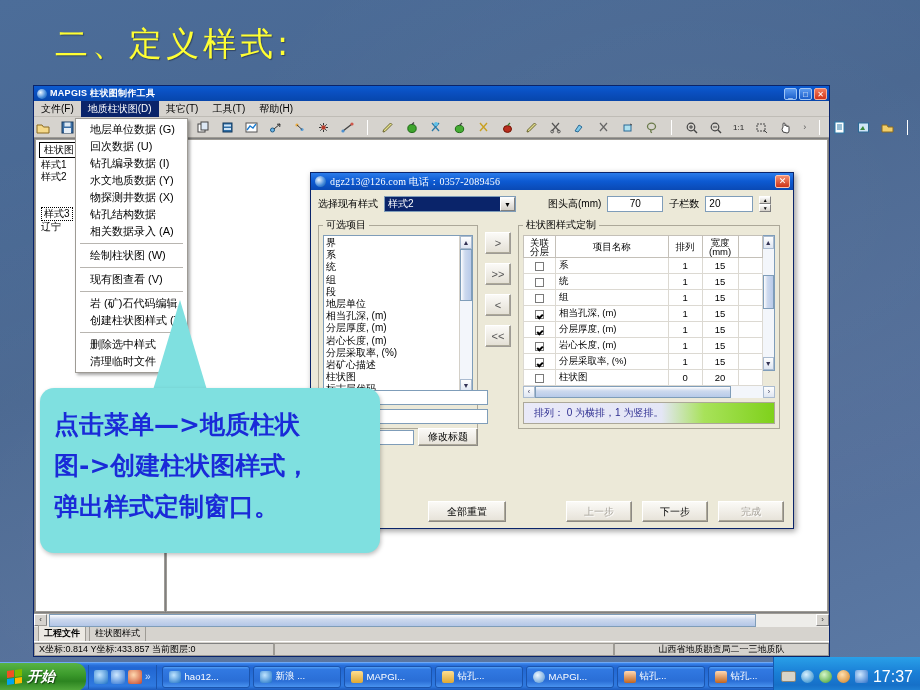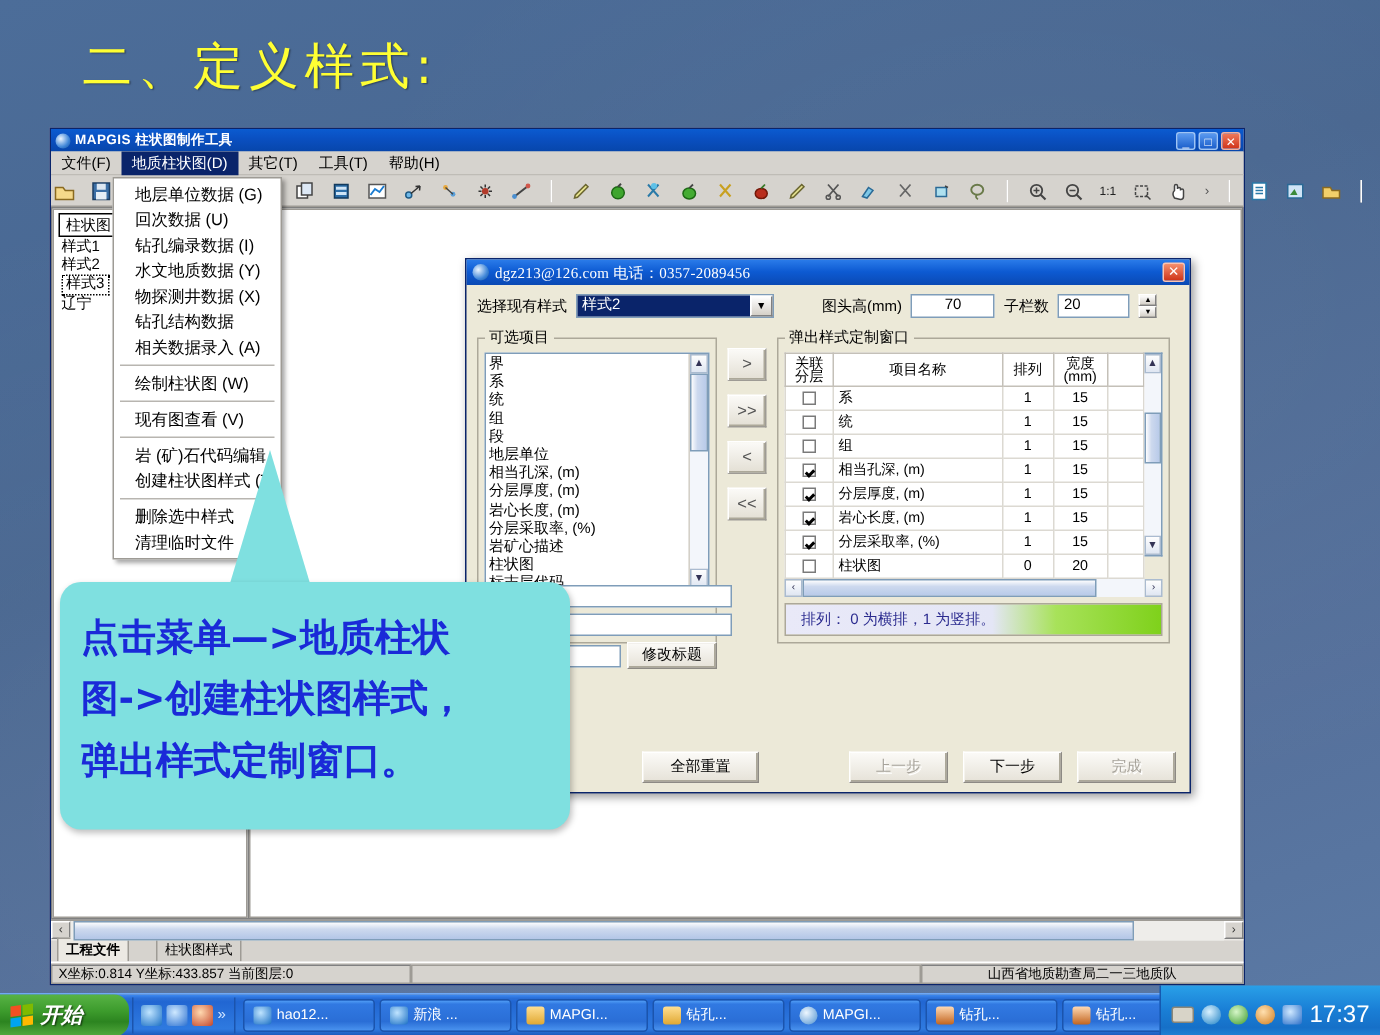--- a/index.html
+++ b/index.html
@@ -68,36 +68,36 @@
   .leftpane {
     width:130px; background:#fff; border:1px solid #9e9b95; margin:1px;
     display:flex; flex-direction:column;
   }
   .tree { font-size:10px; padding:2px 0 0 3px; }
   .tree-root {
     display:inline-block; border:1px solid #000; padding:0 4px; background:#fff;
     margin-bottom:1px;
   }
   .tree-child { padding-left:2px; line-height:12px; }
-  .tree-child.sel { border:1px dotted #000; display:inline-block; padding:0 2px;}
+  .tree-child.sel { border:1px dotted #000; display:inline-block; padding:0 2px;margin-top:24px;}
   .rightpane { flex:1; background:#fff; border:1px solid #9e9b95; margin:1px 1px 1px 0; }
   .hscroll {
     height:13px; background:#d6d3ce; border-top:1px solid #9e9b95;
     display:flex; align-items:center;
   }
   .hs-arrow { width:13px;height:12px; background:#d6d3ce; border:1px solid #fff;
     border-right-color:#808080;border-bottom-color:#808080;
     font-size:8px;text-align:center;line-height:10px;color:#333;}
   .hs-track { flex:1;background:#eeedea; height:13px; position:relative;}
   .hs-thumb { position:absolute;left:2px;top:0;width:92%;height:13px;
     background:linear-gradient(180deg,#fdfdfe,#cdd9ee 40%,#b3c6e7);
     border:1px solid #7f9db9;}
   .tabrow {
     height:15px; background:#d6d3ce; display:flex; align-items:flex-end;
-    font-size:9px; padding-left:4px; gap:18px; border-top:1px solid #eceae6;text-align:center;
+    font-size:9px; padding-left:4px; gap:3px; border-top:1px solid #eceae6;text-align:center;
   }
   .tab { padding:1px 5px; background:#d6d3ce; border:1px solid #9e9b95; border-bottom:none;}
   .tab.active { background:#ece9e3; font-weight:bold; }
   .statusbar {
     height:15px; background:#d6d3ce; border-top:1px solid #fff;
     display:flex; align-items:center; font-size:9px; color:#000;
   }
   .sb-cell { border:1px solid #9e9b95; border-top-color:#808080; height:13px;
     display:flex;align-items:center; padding:0 4px; white-space:nowrap;}
   .sb-spacer{flex:1;height:13px;border:1px solid #9e9b95;}
@@ -610,21 +610,21 @@
       </fieldset>
 
       <div class="xferbtns">
         <div class="xbtn">&gt;</div>
         <div class="xbtn">&gt;&gt;</div>
         <div class="xbtn">&lt;</div>
         <div class="xbtn">&lt;&lt;</div>
       </div>
 
       <fieldset class="grp">
-        <legend>弹出样式定制窗口</legend>
+        <legend>柱状图样式定制</legend>
         <div class="tablewrap">
           <div style="display:flex;">
             <table class="tbl">
               <colgroup>
                   <col style="width:32px">
                   <col>
                   <col style="width:34px">
                   <col style="width:36px">
                   <col style="width:24px">
                 </colgroup>

